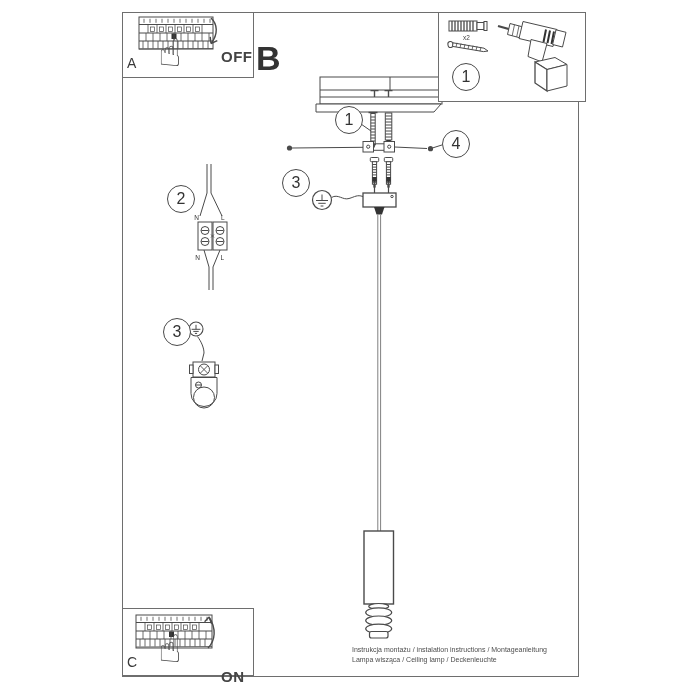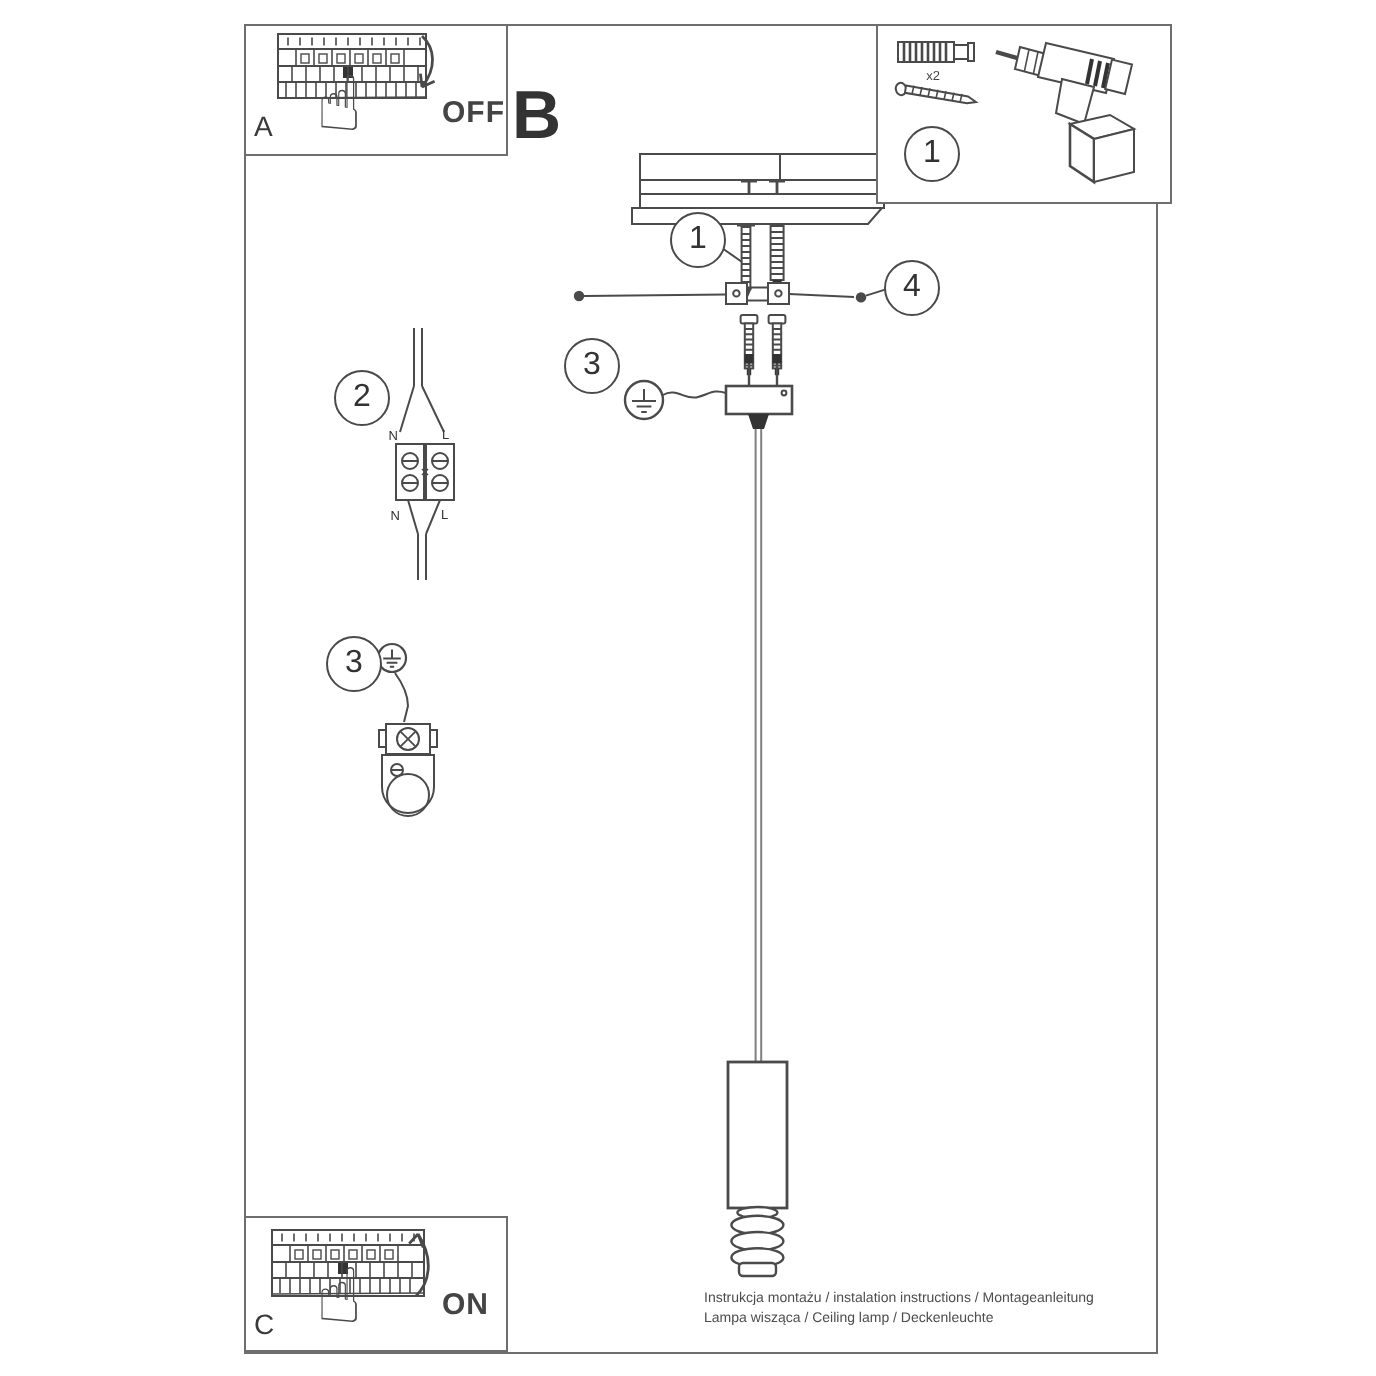--- a/index.html
+++ b/index.html
@@ -201,21 +201,21 @@
       <path d="M140,639 V646.5 M145,639 V646.5 M150,639 V646.5 M155,639 V646.5 M160,639 V646.5 M165,639 V646.5 M170,639 V646.5 M175,639 V646.5 M180,639 V646.5 M185,639 V646.5 M190,639 V646.5 M195,639 V646.5 M200,639 V646.5 M205,639 V646.5" stroke-width=".8"></path>
       <path d="M136,647 L212,646.5" stroke-width=".8"></path>
     </g>
     <g stroke-width="1.4">
       <path d="M208,648 C215.5,640.5 216.5,628.5 209,617"></path>
       <path d="M209,617 L204.6,621.8 M209,617 L211.6,623.8"></path>
     </g>
   </svg>
   <div class="hand" style="left:158px;top:630px;">☝</div>
   <div class="plabel" style="left:127px;top:654px;">C</div>
-  <div class="action" style="left:221px;top:644px;">ON</div>
+  <div class="action" style="left:221px;top:668px;">ON</div>
 
   <div class="panel" style="left:438px;top:12px;width:146px;height:88px;"></div>
   <svg class="z4" style="left:438px;top:12px;" width="146" height="88" viewBox="438 12 146 88" fill="none" stroke="#4a4a4a" stroke-width="1">
     <g>
       <rect x="449" y="21" width="28" height="10" fill="#fff"></rect>
       <path d="M452,21 V31 M455,21 V31 M458,21 V31 M461,21 V31 M464,21 V31 M467,21 V31 M470,21 V31 M473,21 V31" stroke-width="1.3"></path>
       <rect x="477" y="22.5" width="7" height="7" fill="#fff"></rect>
       <rect x="484" y="21.5" width="3" height="9" fill="#fff"></rect>
     </g>
     <g>

